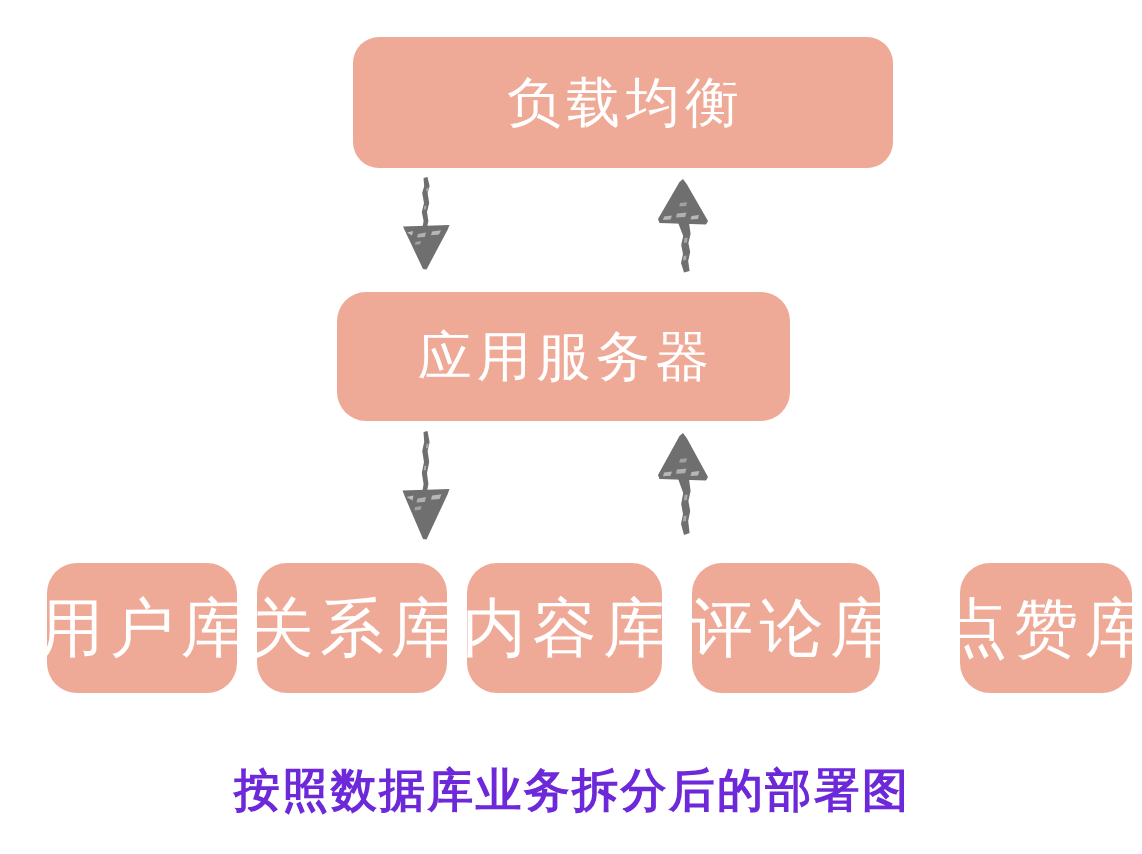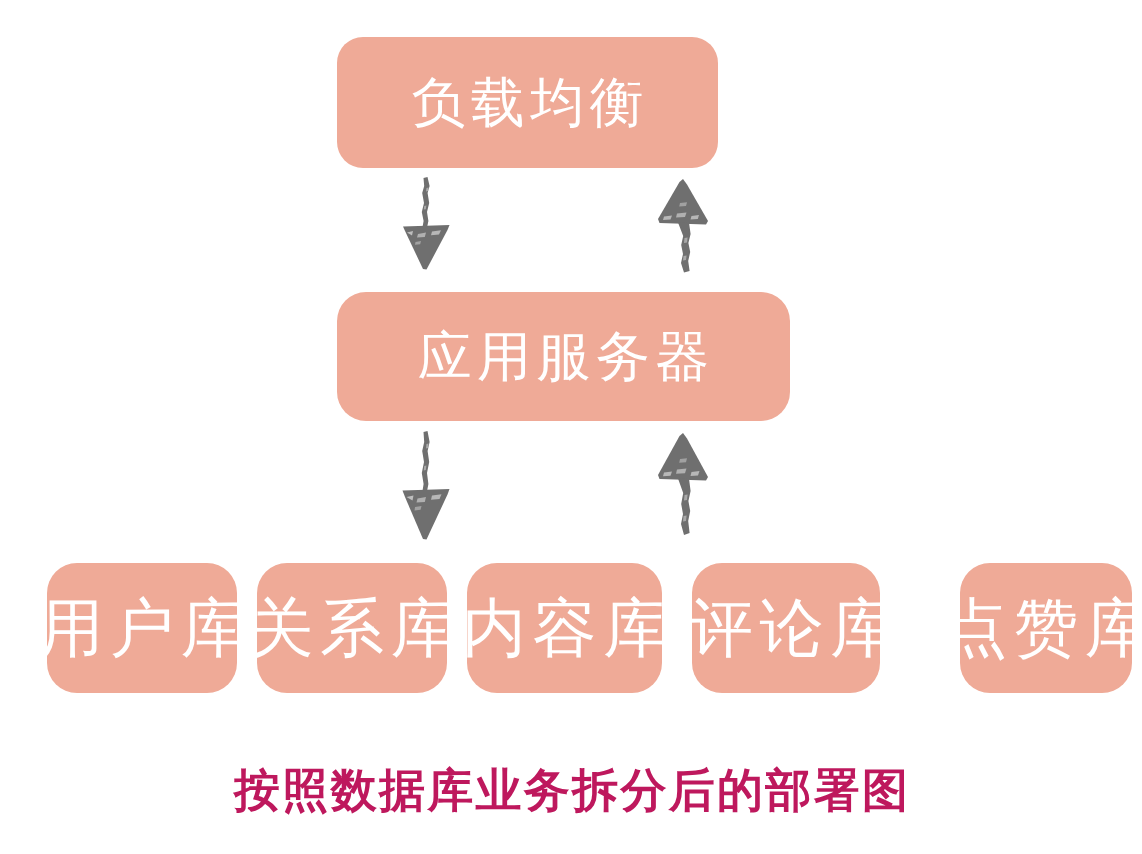--- a/index.html
+++ b/index.html
@@ -36,23 +36,23 @@
     font-weight: 400;
     letter-spacing: 0.10em;
     text-indent: 0.10em;
     line-height: 1;
     white-space: nowrap;
     user-select: none;
   }
 
   
   #node-load-balancer {
-    left: 337px;
+    left: 353px;
     top: 37px;
-    width: 381px;
+    width: 540px;
     height: 131px;
     border-radius: 26px;
   }
   #node-app-server {
     left: 337px;
     top: 292px;
     width: 453px;
     height: 129px;
     border-radius: 29px;
   }
@@ -88,21 +88,21 @@
   #arrow-app-to-db    { left: 396px; top: 430px; }
   #arrow-db-to-app    { left: 650px; top: 430px; }
 
   
   #caption {
     position: absolute;
     left: 0;
     top: 763px;
     width: 1142px;
     text-align: center;
-    color: #be185d;
+    color: #6d28d9;
     font-size: 46px;
     font-weight: 700;
     letter-spacing: 0.05em;
     text-indent: 0.05em;
     line-height: 1.2;
     white-space: nowrap;
     user-select: none;
     font-family: "DejaVu Sans", "Liberation Sans", sans-serif;
   }
 </style>

